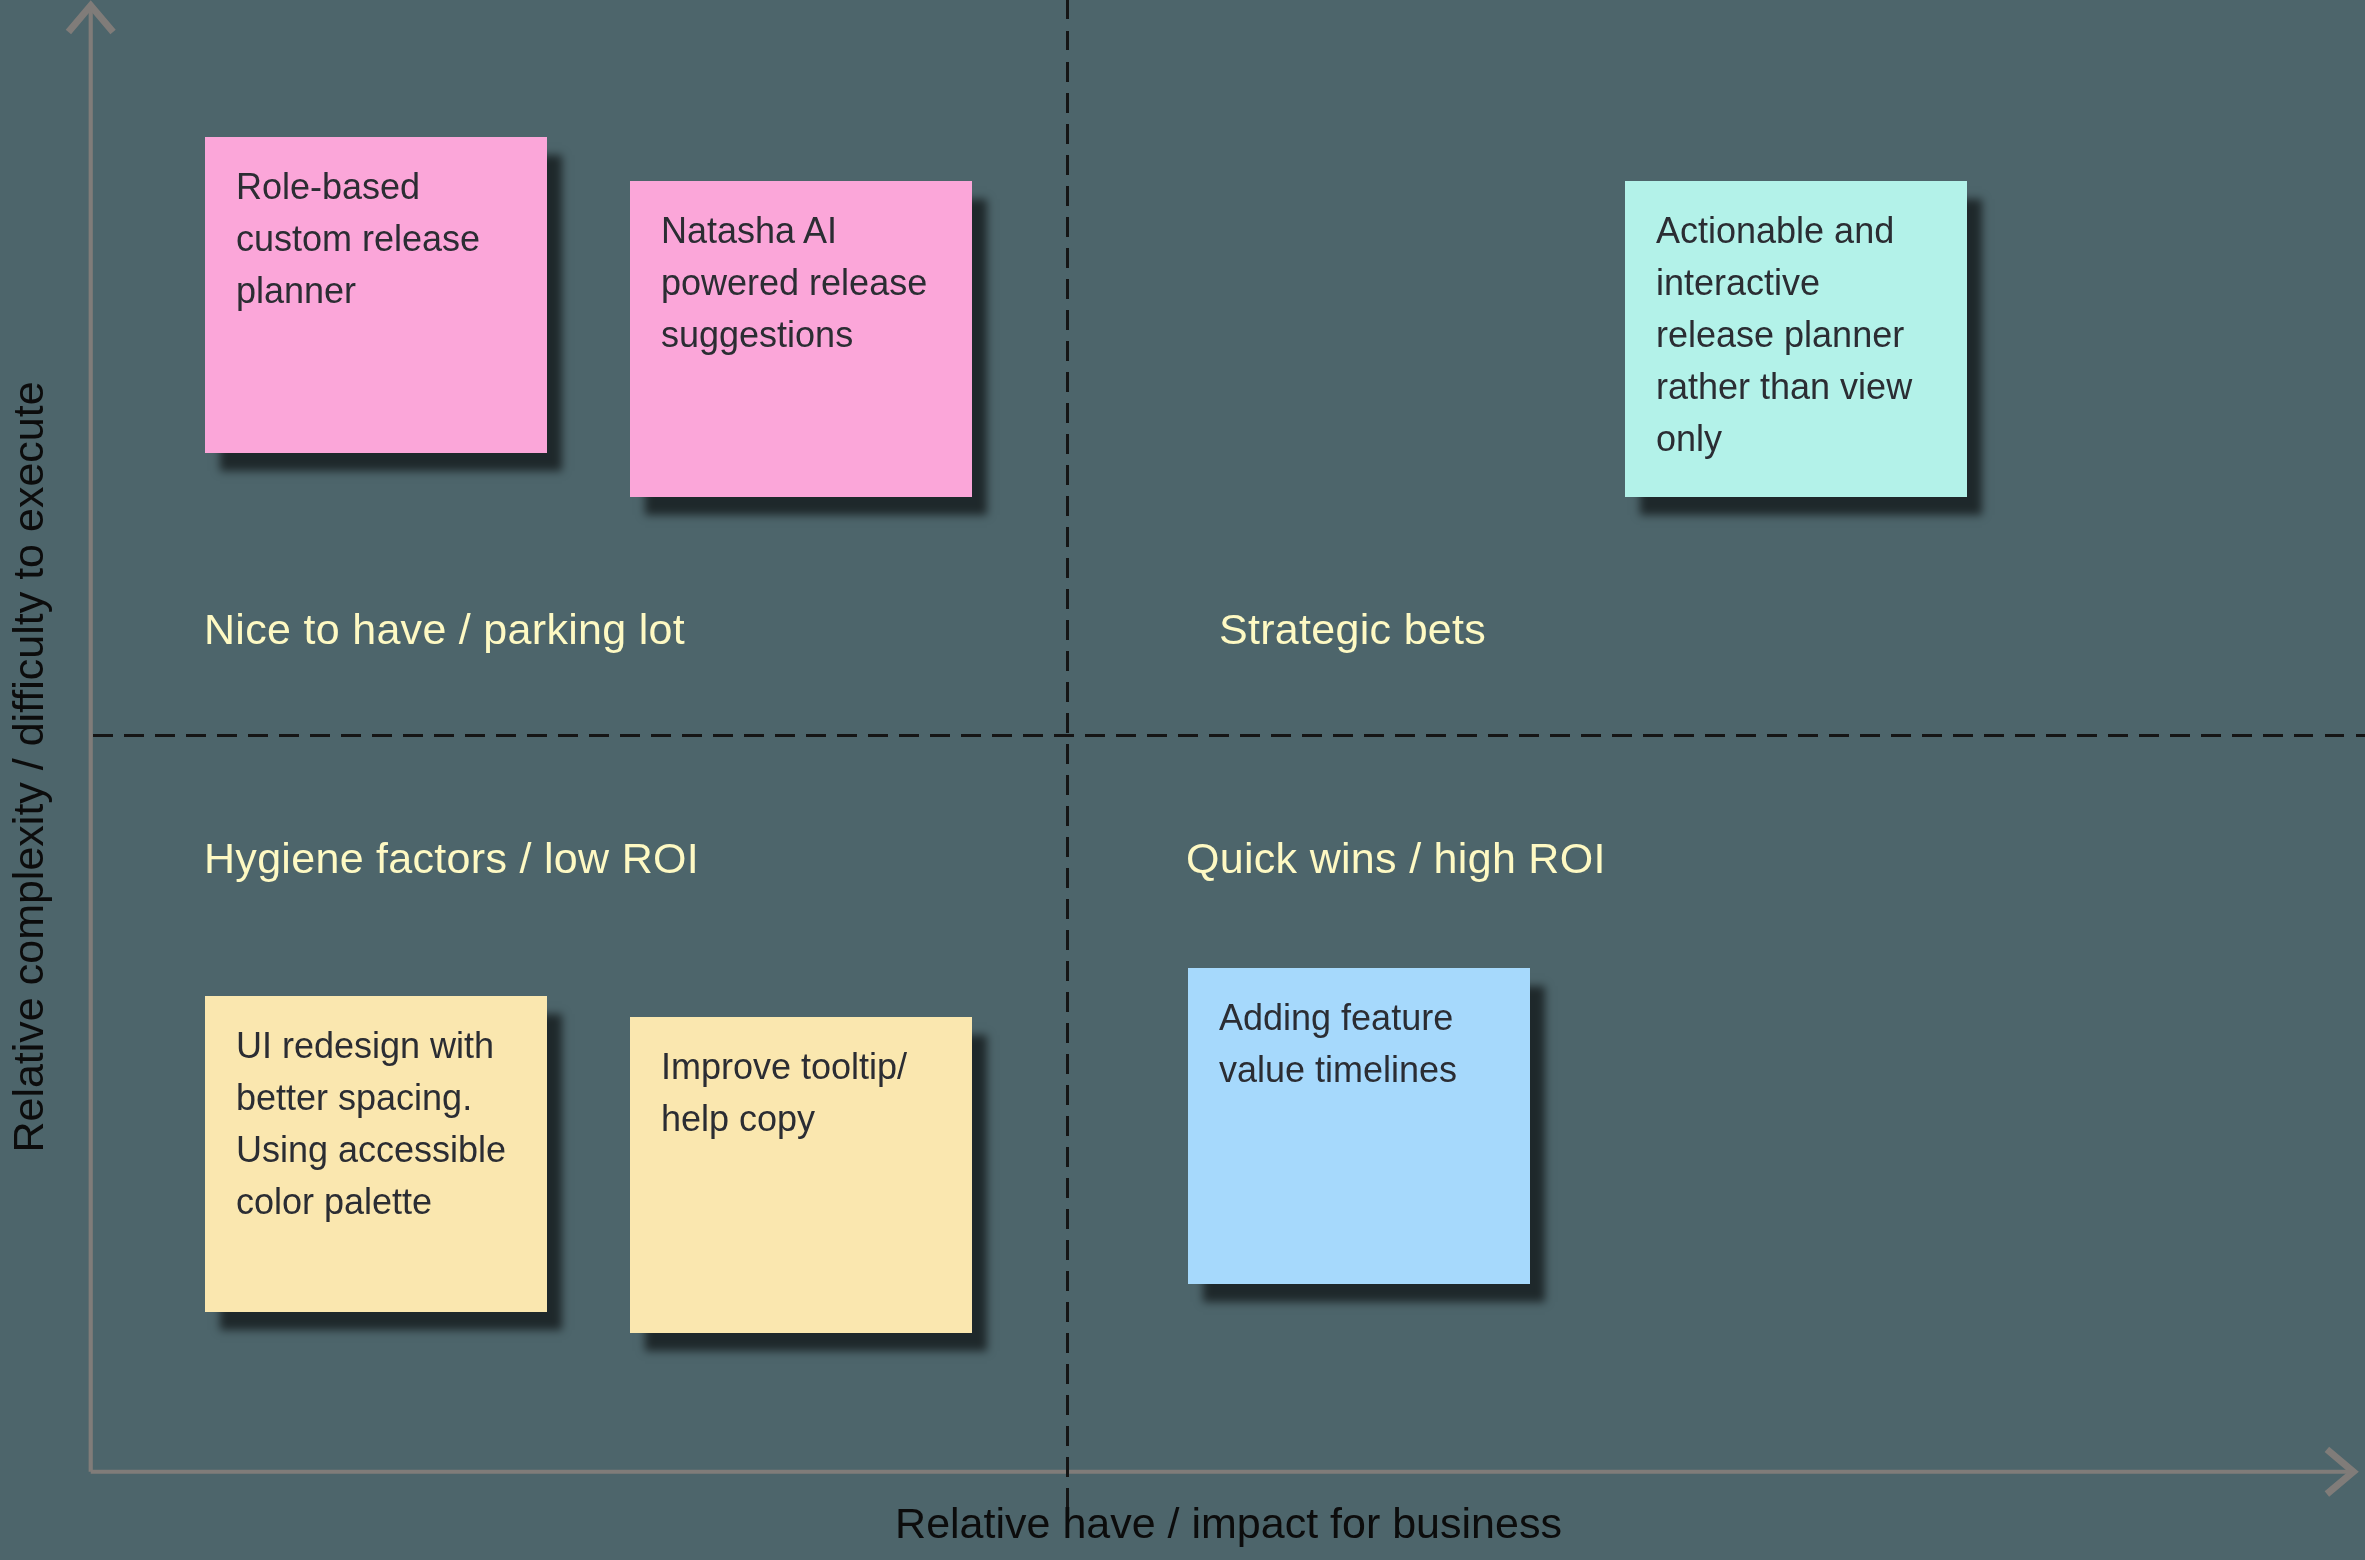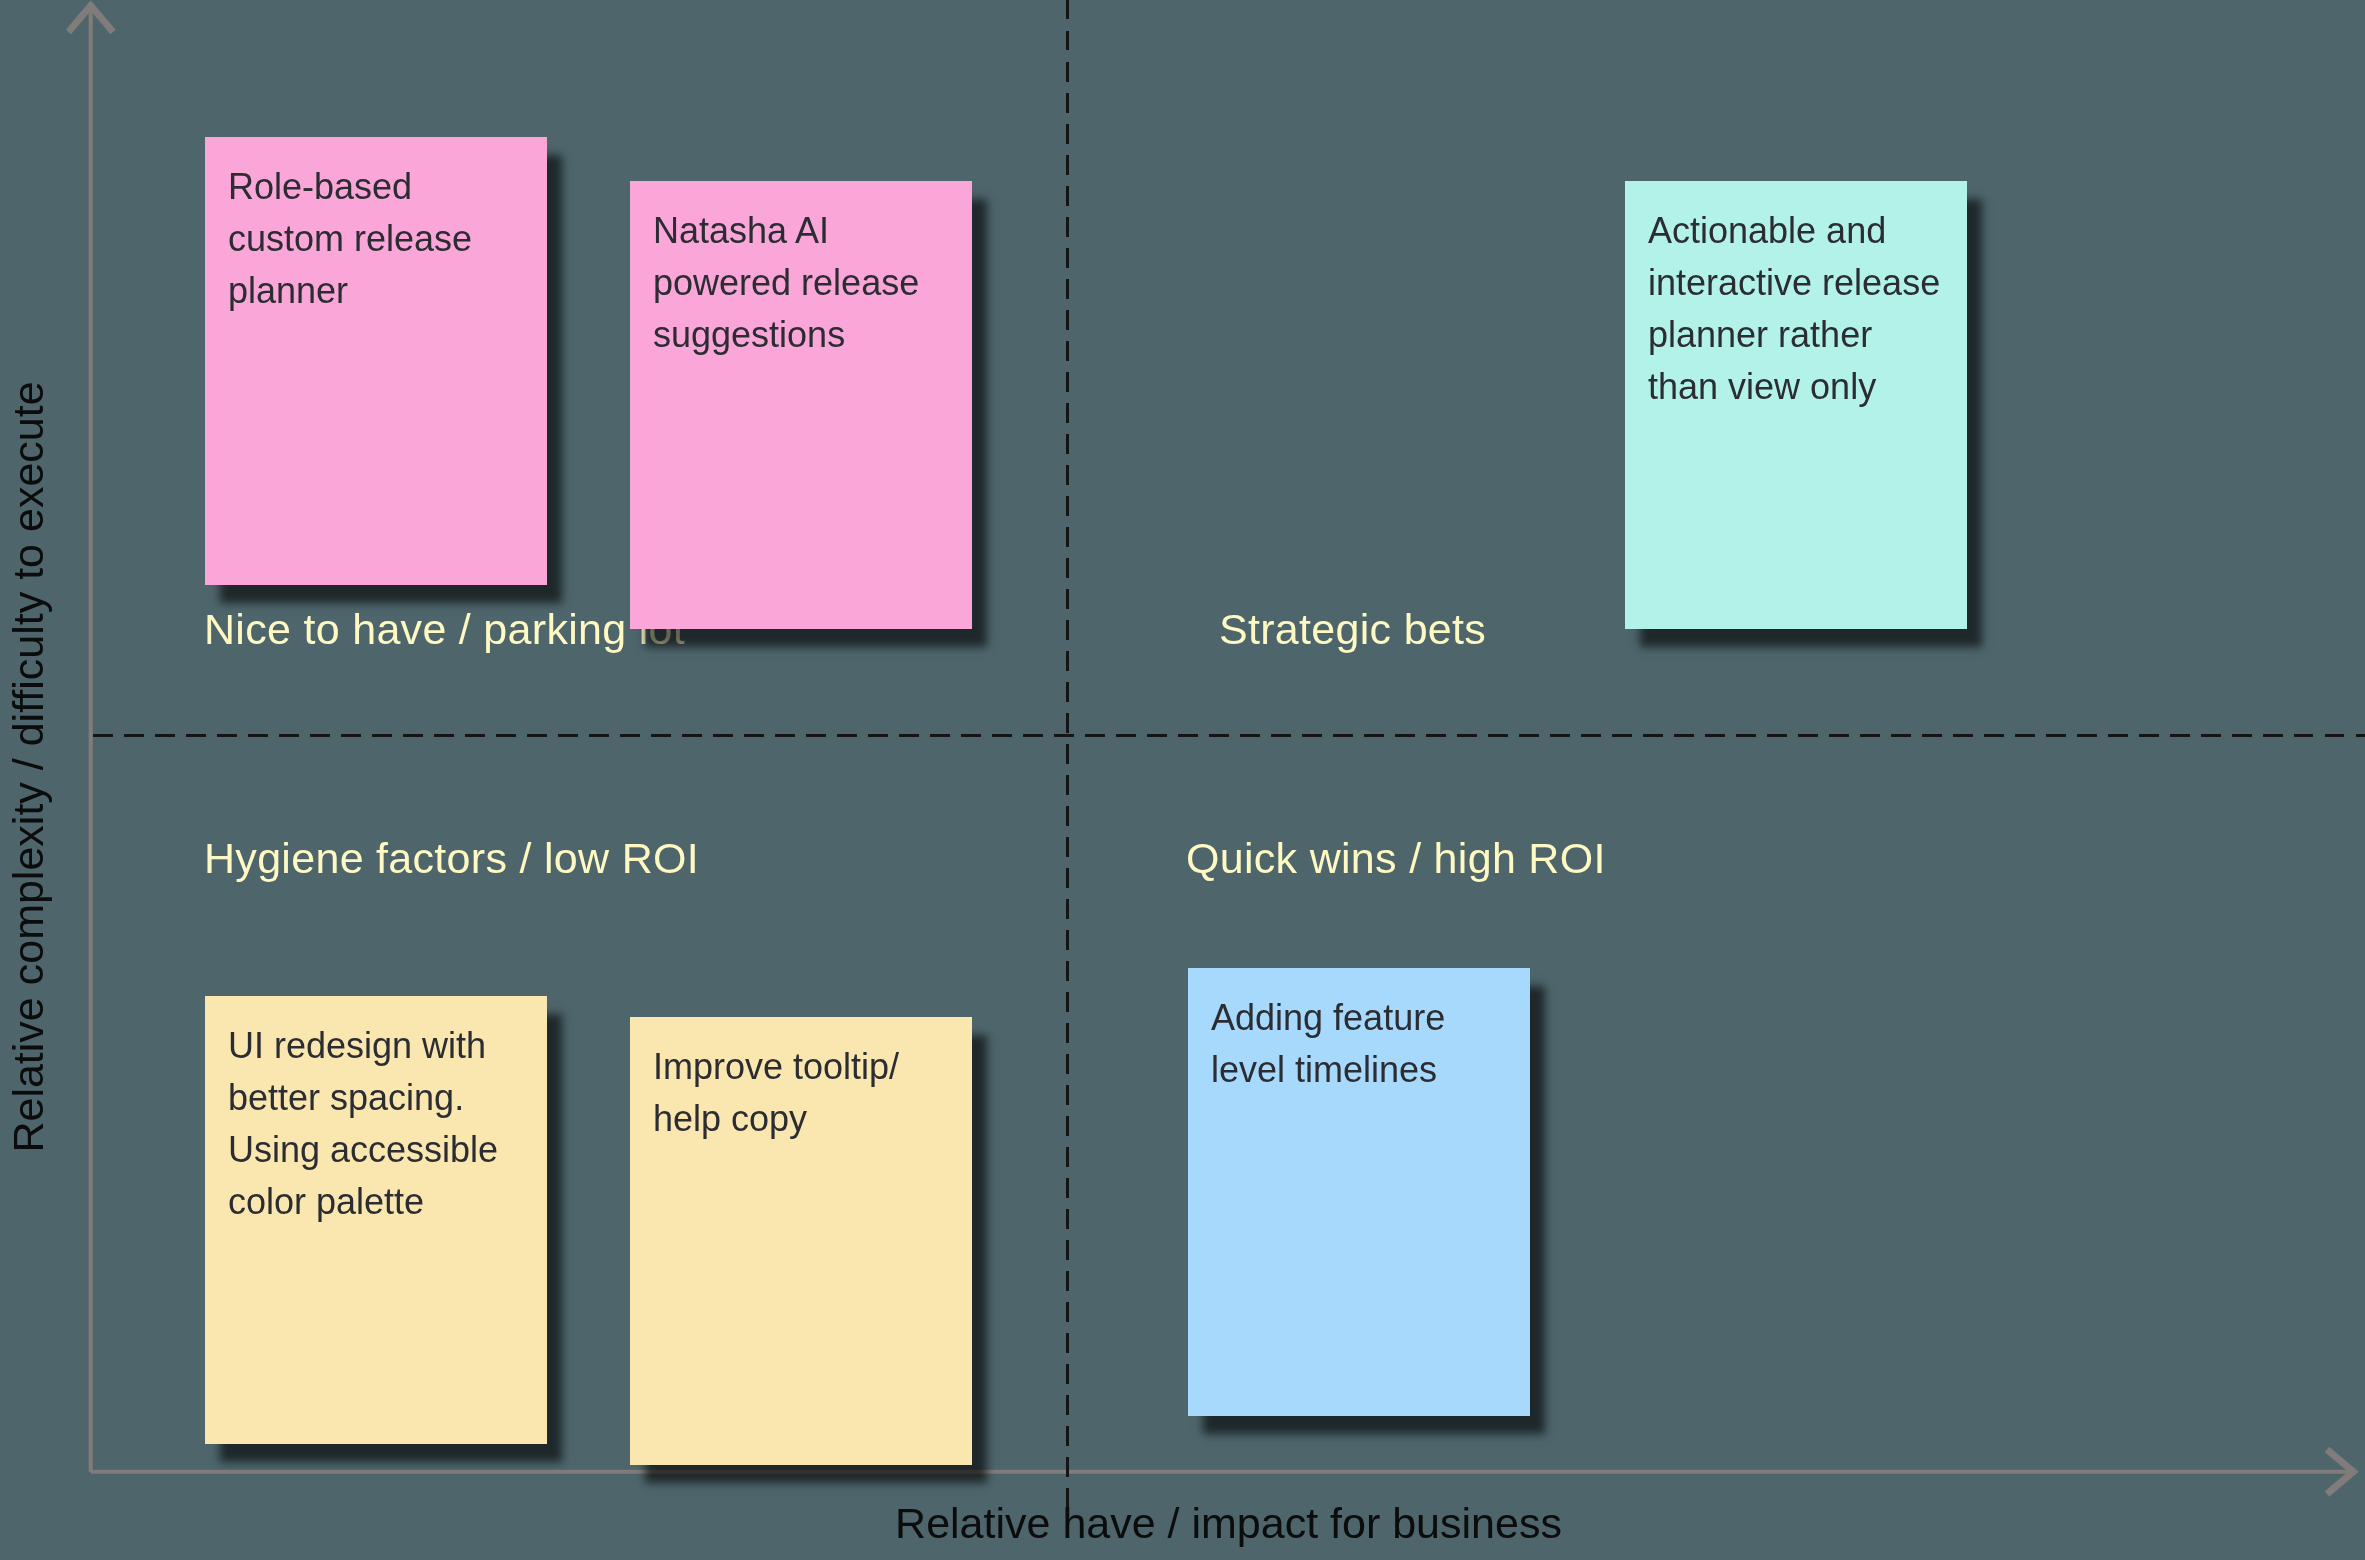--- a/index.html
+++ b/index.html
@@ -73,22 +73,22 @@
     white-space: nowrap;
     font-size: 43px;
     font-weight: 500;
     color: #0c0c0c;
   }
 
   
   .note {
     position: absolute;
     width: 342px;
-    height: 448px;
-    padding: 24px 23px;
+    height: 316px;
+    padding: 24px 31px;
     box-sizing: border-box;
     font-size: 36px;
     line-height: 52px;
     color: #2b2d33;
     box-shadow: 15.3px 18px 8.4px rgba(0, 0, 0, 0.6);
   }
   .note--pink   { background: #fba6d9; }
   .note--mint   { background: #b3f2e9; }
   .note--yellow { background: #fae7af; }
   .note--blue   { background: #a6d9fc; }
@@ -125,21 +125,21 @@
   <div class="quadrant-label ql-tl">Nice to have / parking lot</div>
   <div class="quadrant-label ql-tr">Strategic bets</div>
   <div class="quadrant-label ql-bl">Hygiene factors / low ROI</div>
   <div class="quadrant-label ql-br">Quick wins / high ROI</div>
 
   <div class="note note--pink n1">Role-based custom release planner</div>
   <div class="note note--pink n2">Natasha AI powered release suggestions</div>
   <div class="note note--mint n4">Actionable and interactive release planner rather than view only</div>
   <div class="note note--yellow n6">Improve tooltip/​help copy</div>
   <div class="note note--yellow n5">UI redesign with better spacing. Using accessible color palette</div>
-  <div class="note note--blue n7">Adding feature level timelines</div>
+  <div class="note note--blue n7">Adding feature value timelines</div>
 
   <div class="x-axis-label">Relative have / impact for business</div>
   <div class="y-axis-anchor">
     <div class="y-axis-label">Relative complexity / difficulty to execute</div>
   </div>
 
 </div>
 
 
 </body></html>

